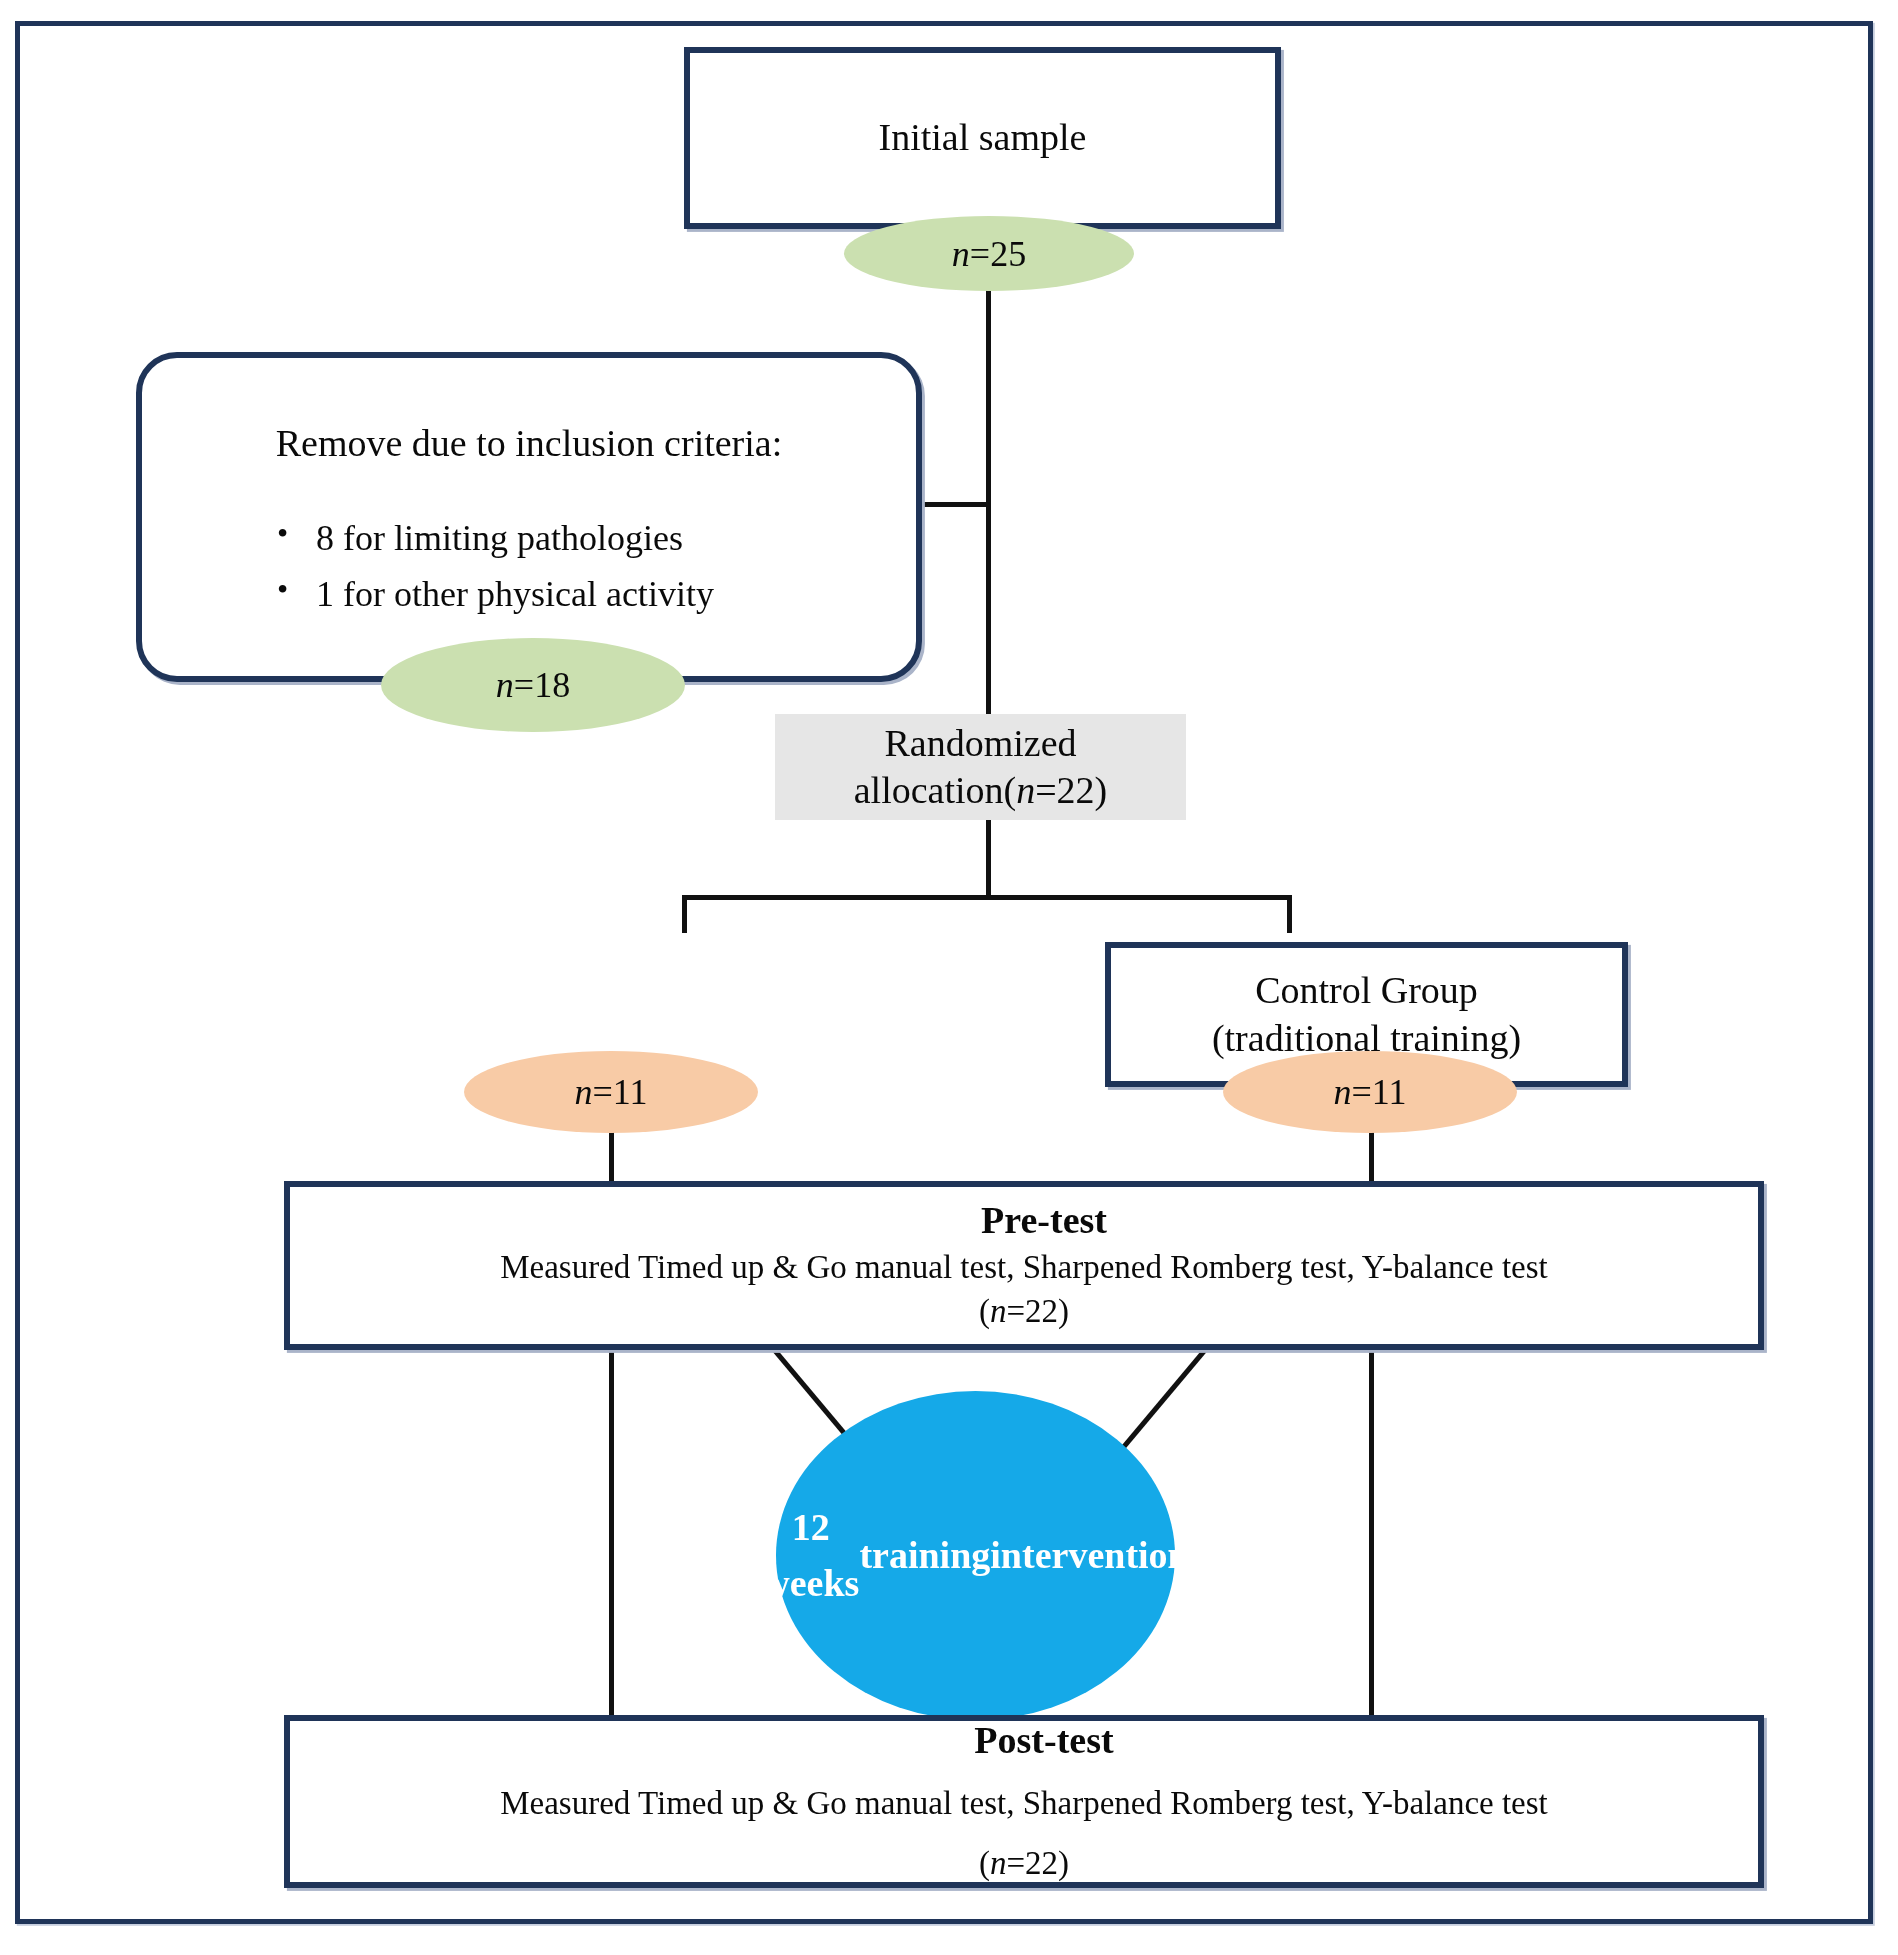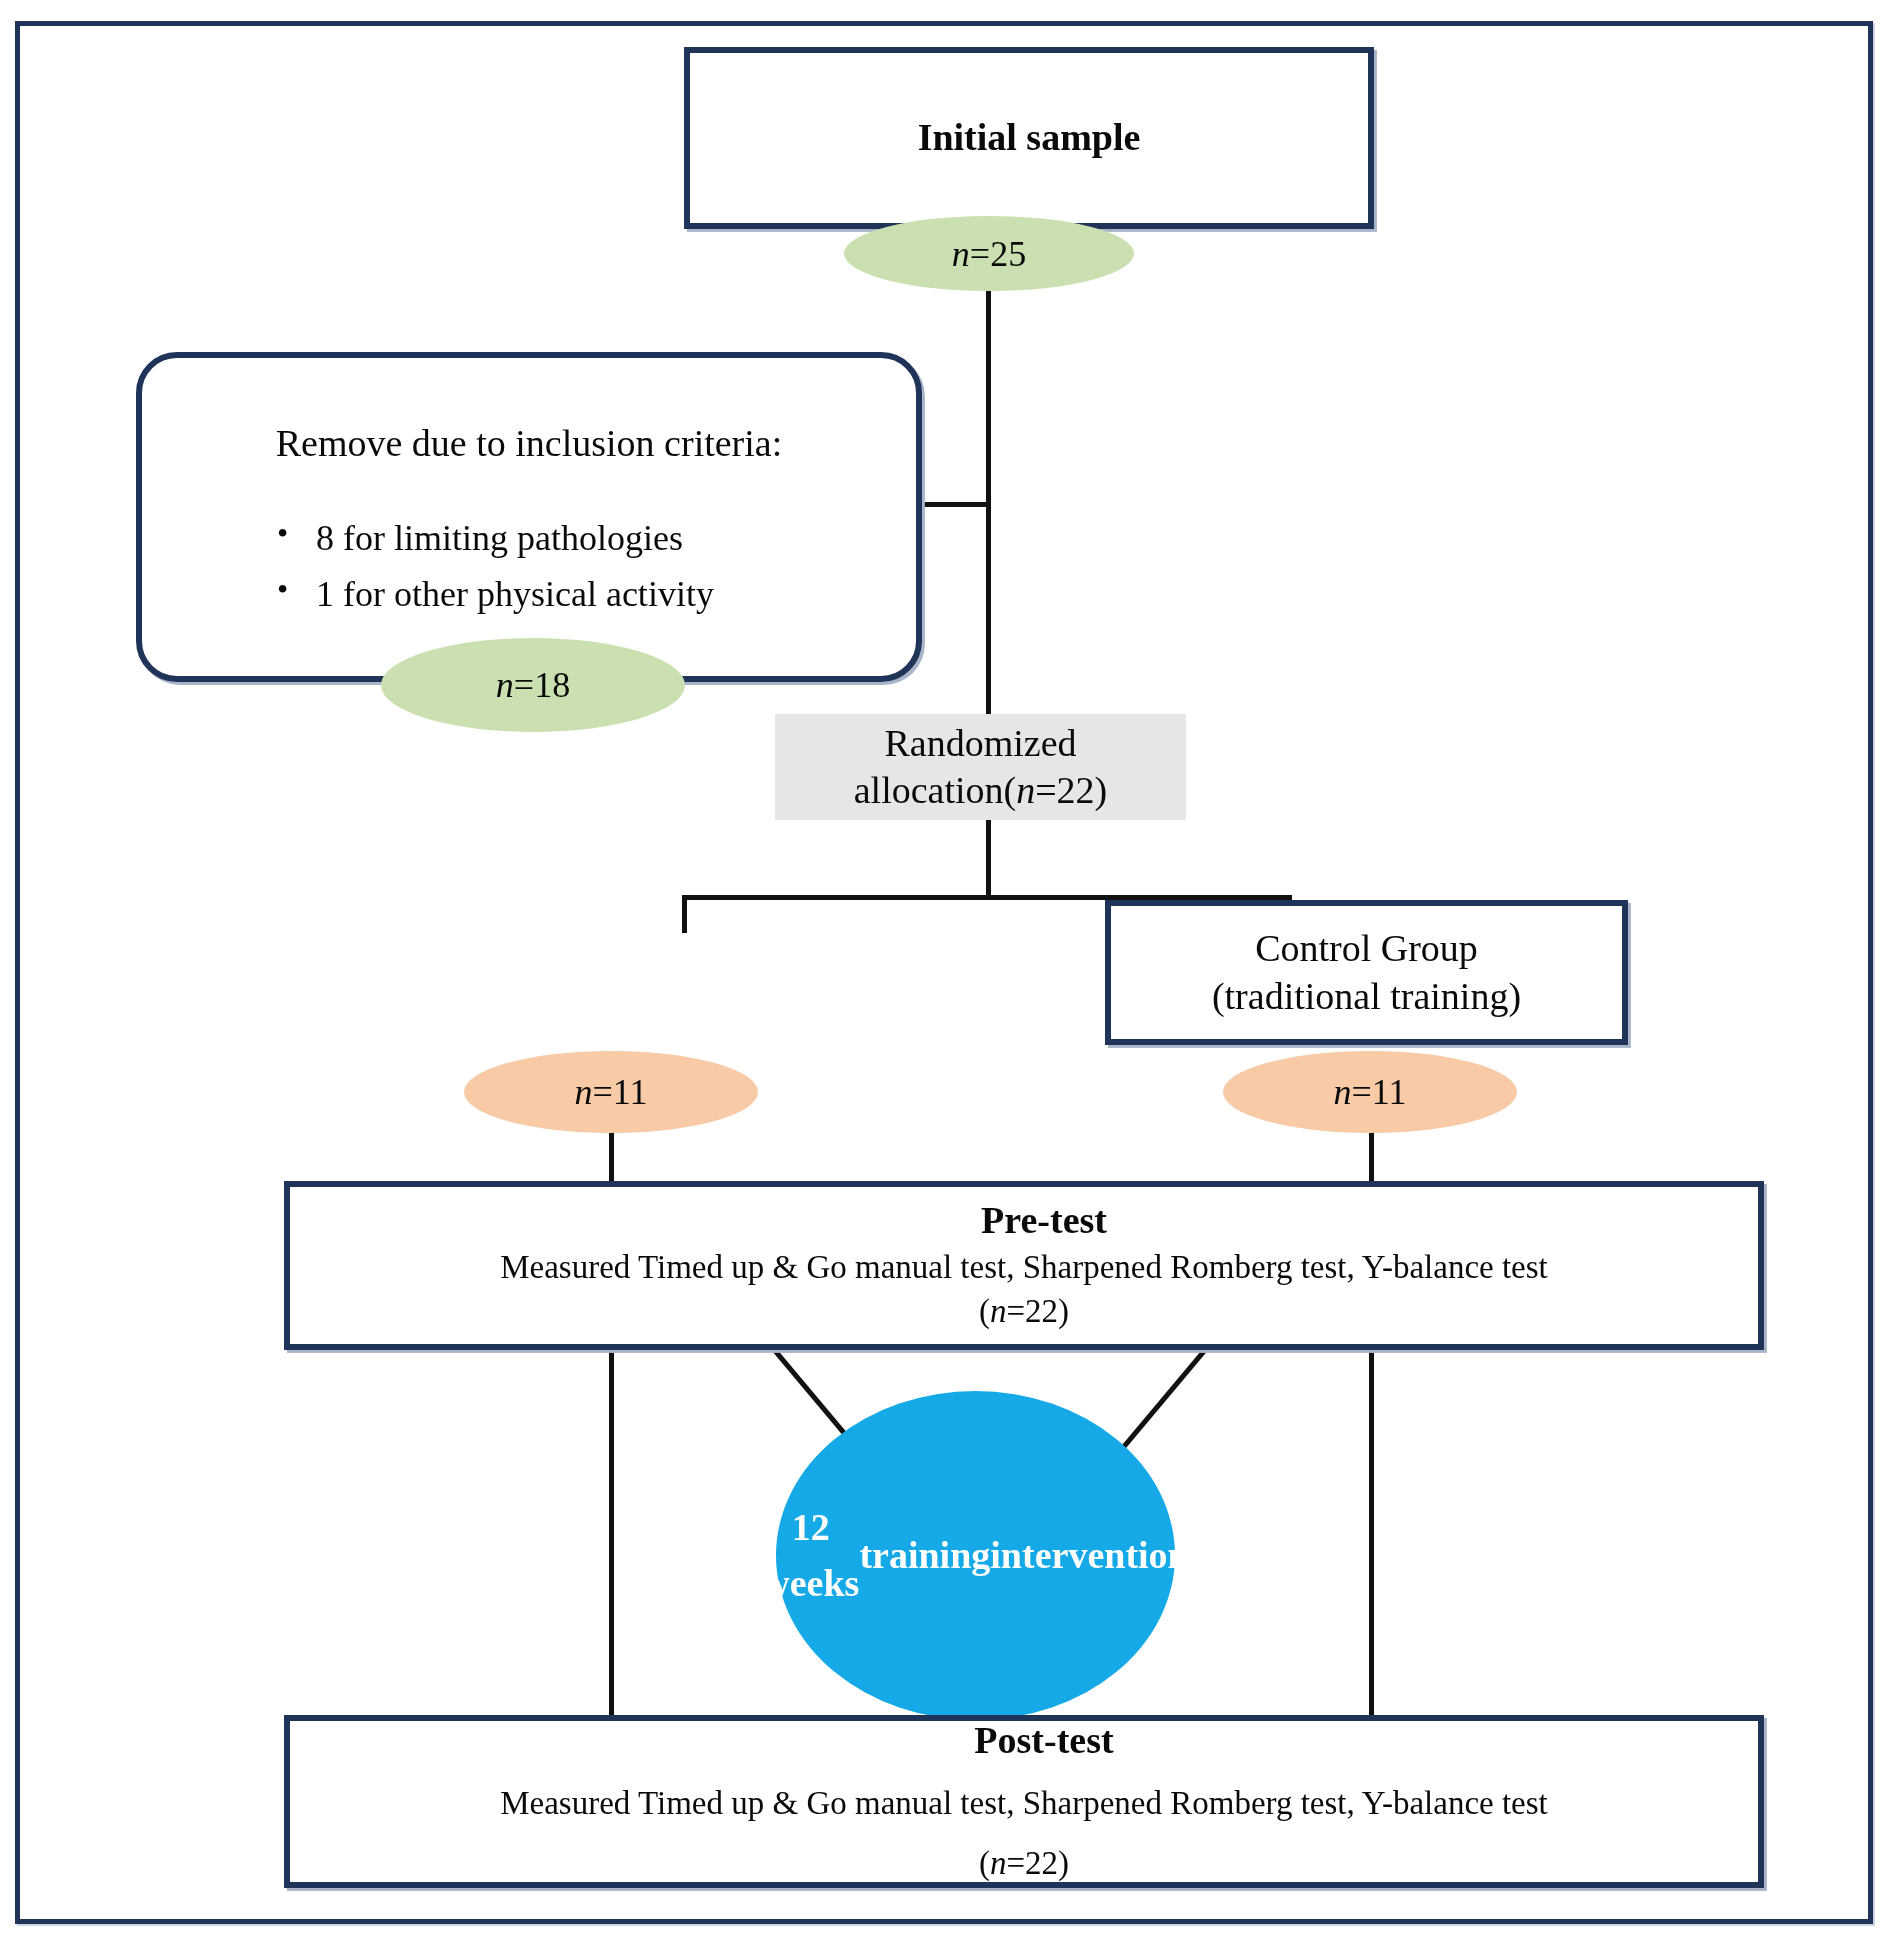--- a/index.html
+++ b/index.html
@@ -103,21 +103,21 @@
     font-weight: normal;
   }
   .blue-label {
     font-size: 38px;
     font-weight: bold;
     line-height: 1.45;
   }
 
   
   #node-initial-sample {
-    left: 684px; top: 47px; width: 690px; height: 182px; font-weight: bold;
+    left: 684px; top: 47px; width: 597px; height: 182px;
   }
   #ell-n25 {
     left: 844px; top: 216px; width: 290px; height: 75px;
   }
 
   #node-removed {
     left: 136px; top: 352px; width: 786px; height: 330px;
     align-items: flex-start;
     justify-content: flex-start;
     padding: 35px 41px 0 41px;
@@ -158,21 +158,21 @@
   }
 
   #node-waterbag {
     left: 348px; top: 928px; width: 523px; height: 145px;
   }
   #ell-wb-n11 {
     left: 464px; top: 1051px; width: 294px; height: 82px;
   }
 
   #node-control {
-    left: 1105px; top: 900px; width: 523px; height: 145px;
+    left: 1105px; top: 942px; width: 523px; height: 145px;
   }
   #ell-ct-n11 {
     left: 1223px; top: 1051px; width: 294px; height: 82px;
   }
 
   #node-pretest {
     left: 284px; top: 1181px; width: 1480px; height: 169px;
     padding: 8.2px 17.6px;
   }
   #node-posttest {

